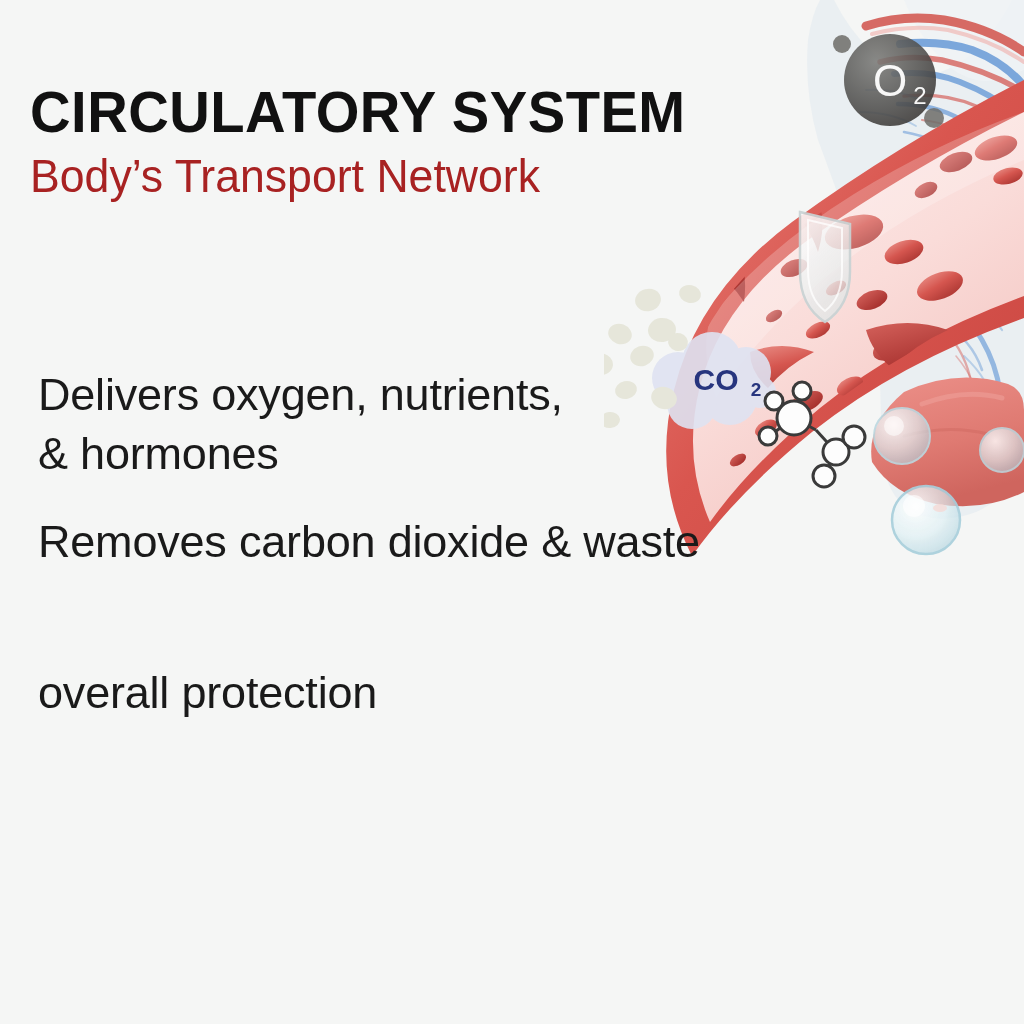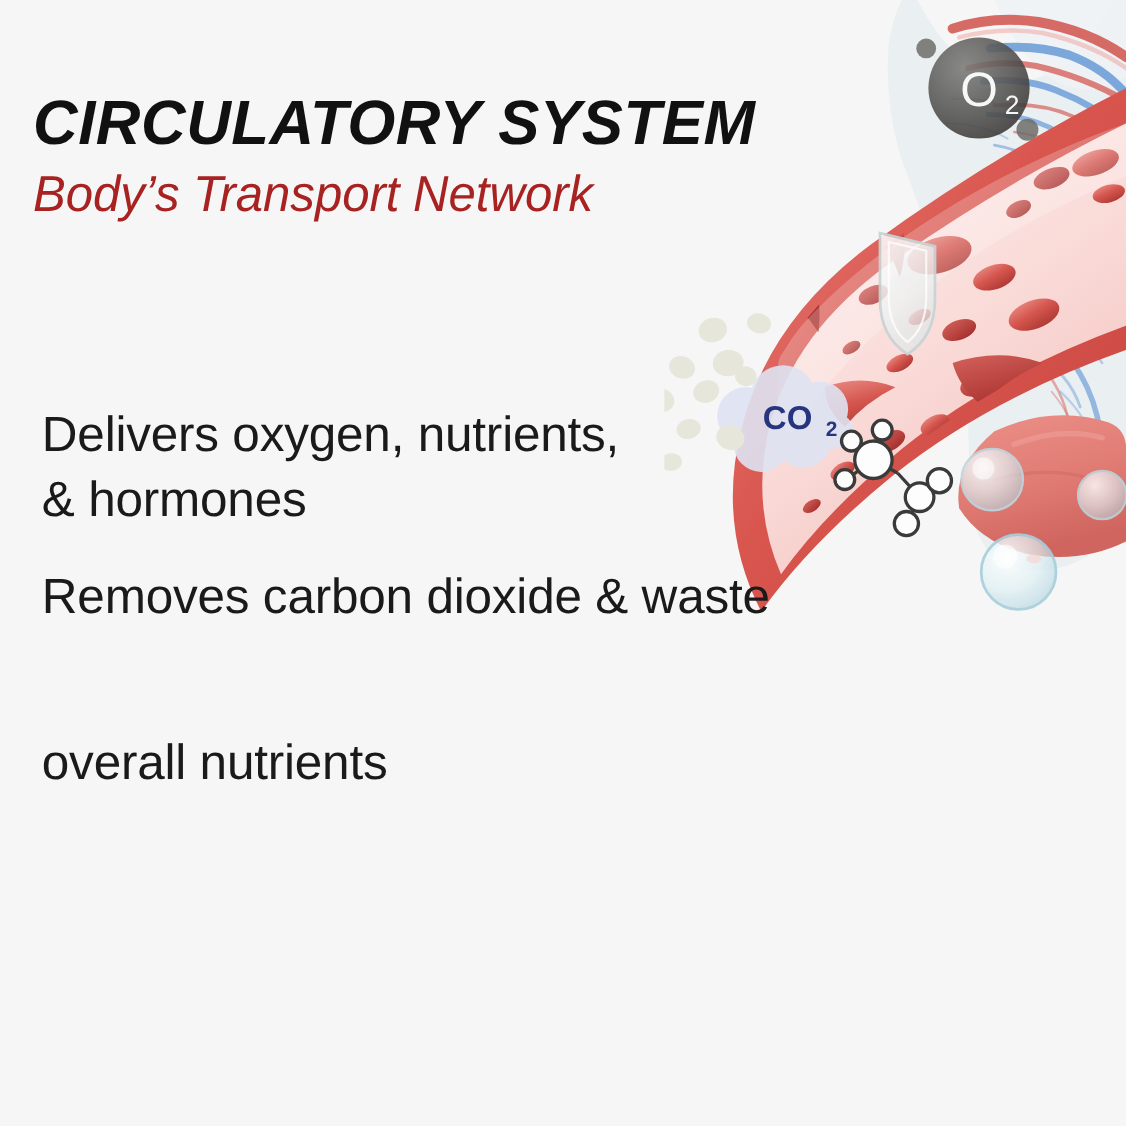--- a/index.html
+++ b/index.html
@@ -35,21 +35,20 @@
     width: 100%;
     height: 100%;
   }
 
   
   #title-block {
     position: absolute;
     left: 30px;
     top: 84px;
     width: 760px;
-    font-style: italic;
   }
   #main-title {
     font-family: "Liberation Sans", sans-serif;
     font-weight: 700;
     font-size: 57px;
     line-height: 1.0;
     letter-spacing: 0.5px;
     color: #111111;
     margin: 0;
     white-space: nowrap;
@@ -299,18 +298,18 @@
     <div class="point" id="point-0">
       <span class="ln">Delivers oxygen, nutrients,</span>
       <span class="ln">&amp; hormones</span>
     </div>
 
     <div class="point" id="point-1">
       <span class="ln">Removes carbon dioxide &amp; waste</span>
     </div>
 
     <div class="point" id="point-2">
-      <span class="ln">overall nutrients</span>
+      <span class="ln">overall protection</span>
     </div>
 
   </div>
 
 </div>
 
 </body></html>

